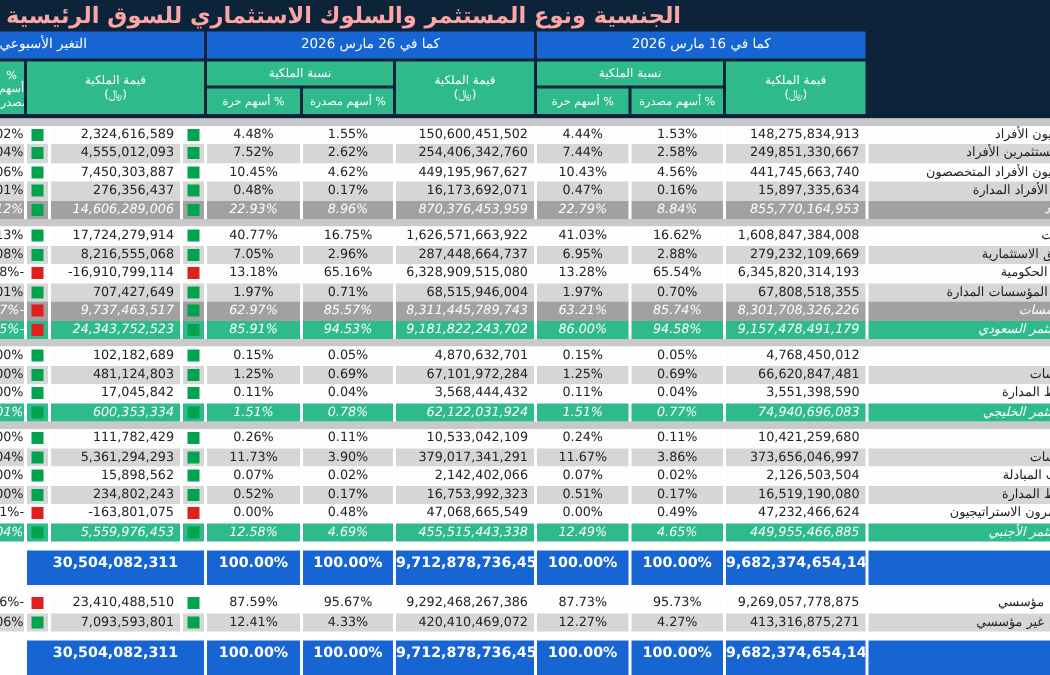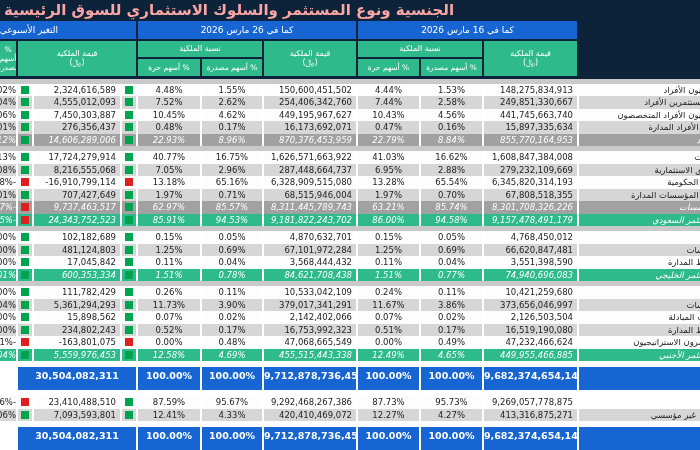--- a/index.html
+++ b/index.html
@@ -377,21 +377,21 @@
         <div class="cell pctchg">0.01%</div>
         <div class="cell indc">
           <i class="u"></i>
         </div>
         <div class="cell val">600,353,334</div>
         <div class="cell indc">
           <i class="u"></i>
         </div>
         <div class="cell pct">1.51%</div>
         <div class="cell pct">0.78%</div>
-        <div class="cell val">84,621,708,438</div>
+        <div class="cell val">62,122,031,924</div>
         <div class="cell pct">1.51%</div>
         <div class="cell pct">0.77%</div>
         <div class="cell val">74,940,696,083</div>
         <div class="cell lbl s2">
           <span>إجمالي المستثمر الخليجي</span>
         </div>
       </div>
       <div class="sp"></div>
       <div class="grid row lit">
         <div class="cell pctchg">0.00%</div>
@@ -528,20 +528,23 @@
         <div class="cell val">23,410,488,510</div>
         <div class="cell indc">
           <i class="u"></i>
         </div>
         <div class="cell pct">87.59%</div>
         <div class="cell pct">95.67%</div>
         <div class="cell val">9,292,468,267,386</div>
         <div class="cell pct">87.73%</div>
         <div class="cell pct">95.73%</div>
         <div class="cell val">9,269,057,778,875</div>
+        <div class="cell lbl s0">
+          <span>مؤسسي</span>
+        </div>
       </div>
       <div class="grid row alt">
         <div class="cell pctchg">0.06%</div>
         <div class="cell indc">
           <i class="u"></i>
         </div>
         <div class="cell val">7,093,593,801</div>
         <div class="cell indc">
           <i class="u"></i>
         </div>

